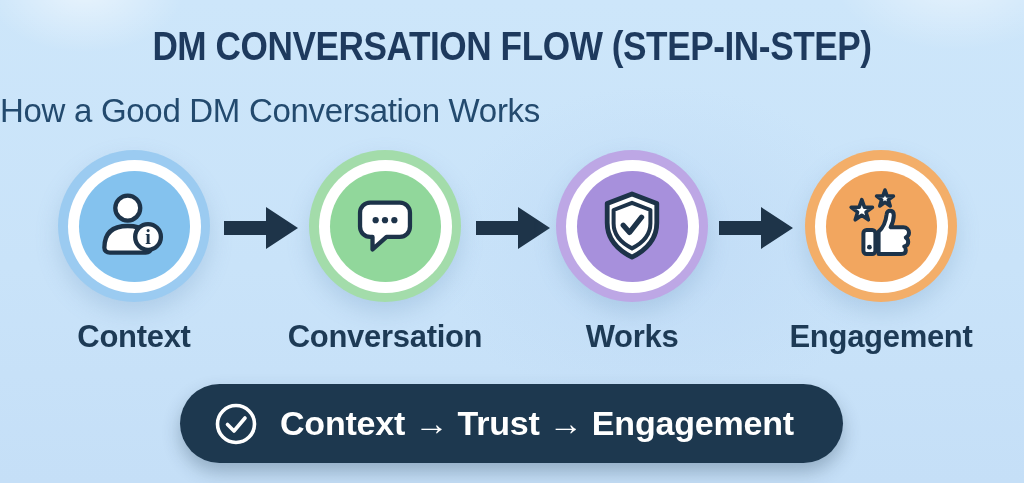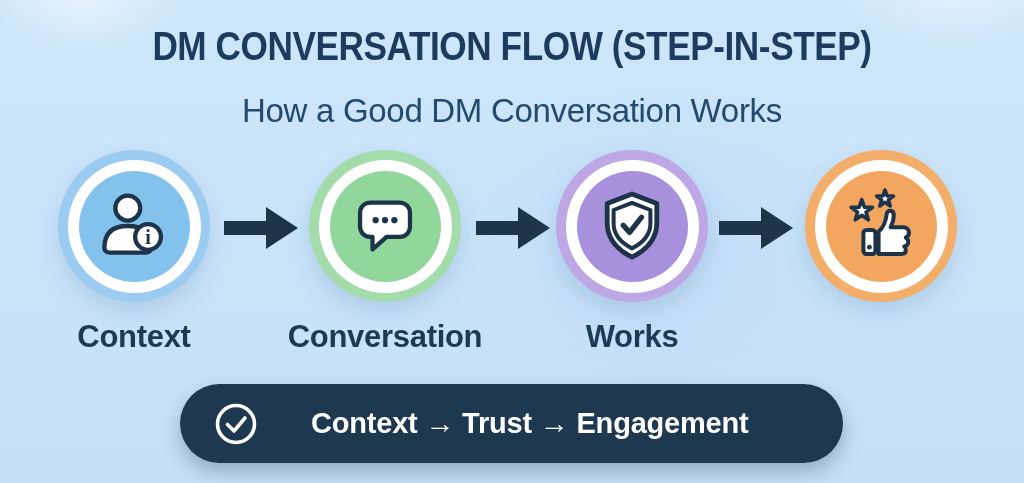--- a/index.html
+++ b/index.html
@@ -18,21 +18,20 @@
 
   .title{
     position:absolute; top:24px; left:0; width:1024px;
     text-align:center;
     font-size:40px; font-weight:800; letter-spacing:-.5px;
     color:#1e3a5e;
     transform:scaleX(.88); transform-origin:50% 50%;
   }
   .subtitle{
     position:absolute; top:92px; left:0; width:1024px;
-    text-align:center;
     font-size:33px; font-weight:400; letter-spacing:-.3px;
     color:#234a6e;
   }
 
   .step{
     position:absolute; top:150px; width:220px;
     display:flex; flex-direction:column; align-items:center;
   }
   .ring{
     width:152px; height:152px; border-radius:50%;
@@ -63,23 +62,22 @@
 
   .pill{
     position:absolute; left:180px; top:384px;
     width:663px; height:79px; border-radius:40px;
     background:#1d384f;
     box-shadow:0 9px 18px rgba(29,56,79,.30);
     display:flex; align-items:center;
     padding-left:33px; gap:21px;
   }
   .pill-text{
-    color:#ffffff; font-size:29px; font-weight:700; letter-spacing:-.2px;
+    color:#ffffff; font-size:34px; font-weight:700; letter-spacing:-.2px;
     white-space:nowrap;
-    margin-left:31px;
   }
   .icon-svg{ display:block; }
 </style>
 </head>
 <body>
 
 <div class="stage">
 
   <div class="title">DM CONVERSATION FLOW (STEP-IN-STEP)</div>
   <div class="subtitle">How a Good DM Conversation Works</div>
@@ -150,20 +148,21 @@
           <svg class="icon-svg" width="80" height="80" viewBox="0 0 100 100">
             <polygon transform="translate(26,31)" points="0,-14 3.3,-4.5 13.3,-4.3 5.3,1.7 8.2,11.3 0,5.6 -8.2,11.3 -5.3,1.7 -13.3,-4.3 -3.3,-4.5" fill="#ffffff" stroke="#1d3349" stroke-width="4.5" stroke-linejoin="round"></polygon>
             <polygon transform="translate(55,16)" points="0,-11 2.6,-3.6 10.5,-3.4 4.2,1.3 6.5,8.9 0,4.4 -6.5,8.9 -4.2,1.3 -10.5,-3.4 -2.6,-3.6" fill="#ffffff" stroke="#1d3349" stroke-width="4.5" stroke-linejoin="round"></polygon>
             <rect x="28" y="55" width="15" height="30" rx="4" fill="#ffffff" stroke="#1d3349" stroke-width="5"></rect>
             <circle cx="35.5" cy="76.5" r="3" fill="#1d3349"></circle>
             <path d="M47 85 V57 C53 52 56 45 57 35.5 C57.5 29 66 29.5 66 36.5 C66 42.5 64 47.5 62 51.5 H78 C82 51.5 85 54.5 85 58.5 C85 61.5 83 63.5 81 64.5 C83 65.5 84 67.5 84 70 C84 73 82 75 79 75.5 C80.5 76.5 81 78.5 81 80.5 C81 83.5 78.5 85 75 85 Z" fill="#ffffff" stroke="#1d3349" stroke-width="5" stroke-linejoin="round"></path>
           </svg>
         </div>
       </div>
     </div>
+    <div class="step-label">Engagement</div>
   </div>
 
   <div class="pill">
     <svg class="icon-svg" width="46" height="46" viewBox="0 0 46 46">
       <circle cx="23" cy="23" r="18.5" fill="none" stroke="#ffffff" stroke-width="3.6"></circle>
       <path d="M14.5 23.5 L21 30 L32 17" fill="none" stroke="#ffffff" stroke-width="3.6" stroke-linecap="round" stroke-linejoin="round"></path>
     </svg>
     <div class="pill-text">Context → Trust → Engagement</div>
   </div>
 

